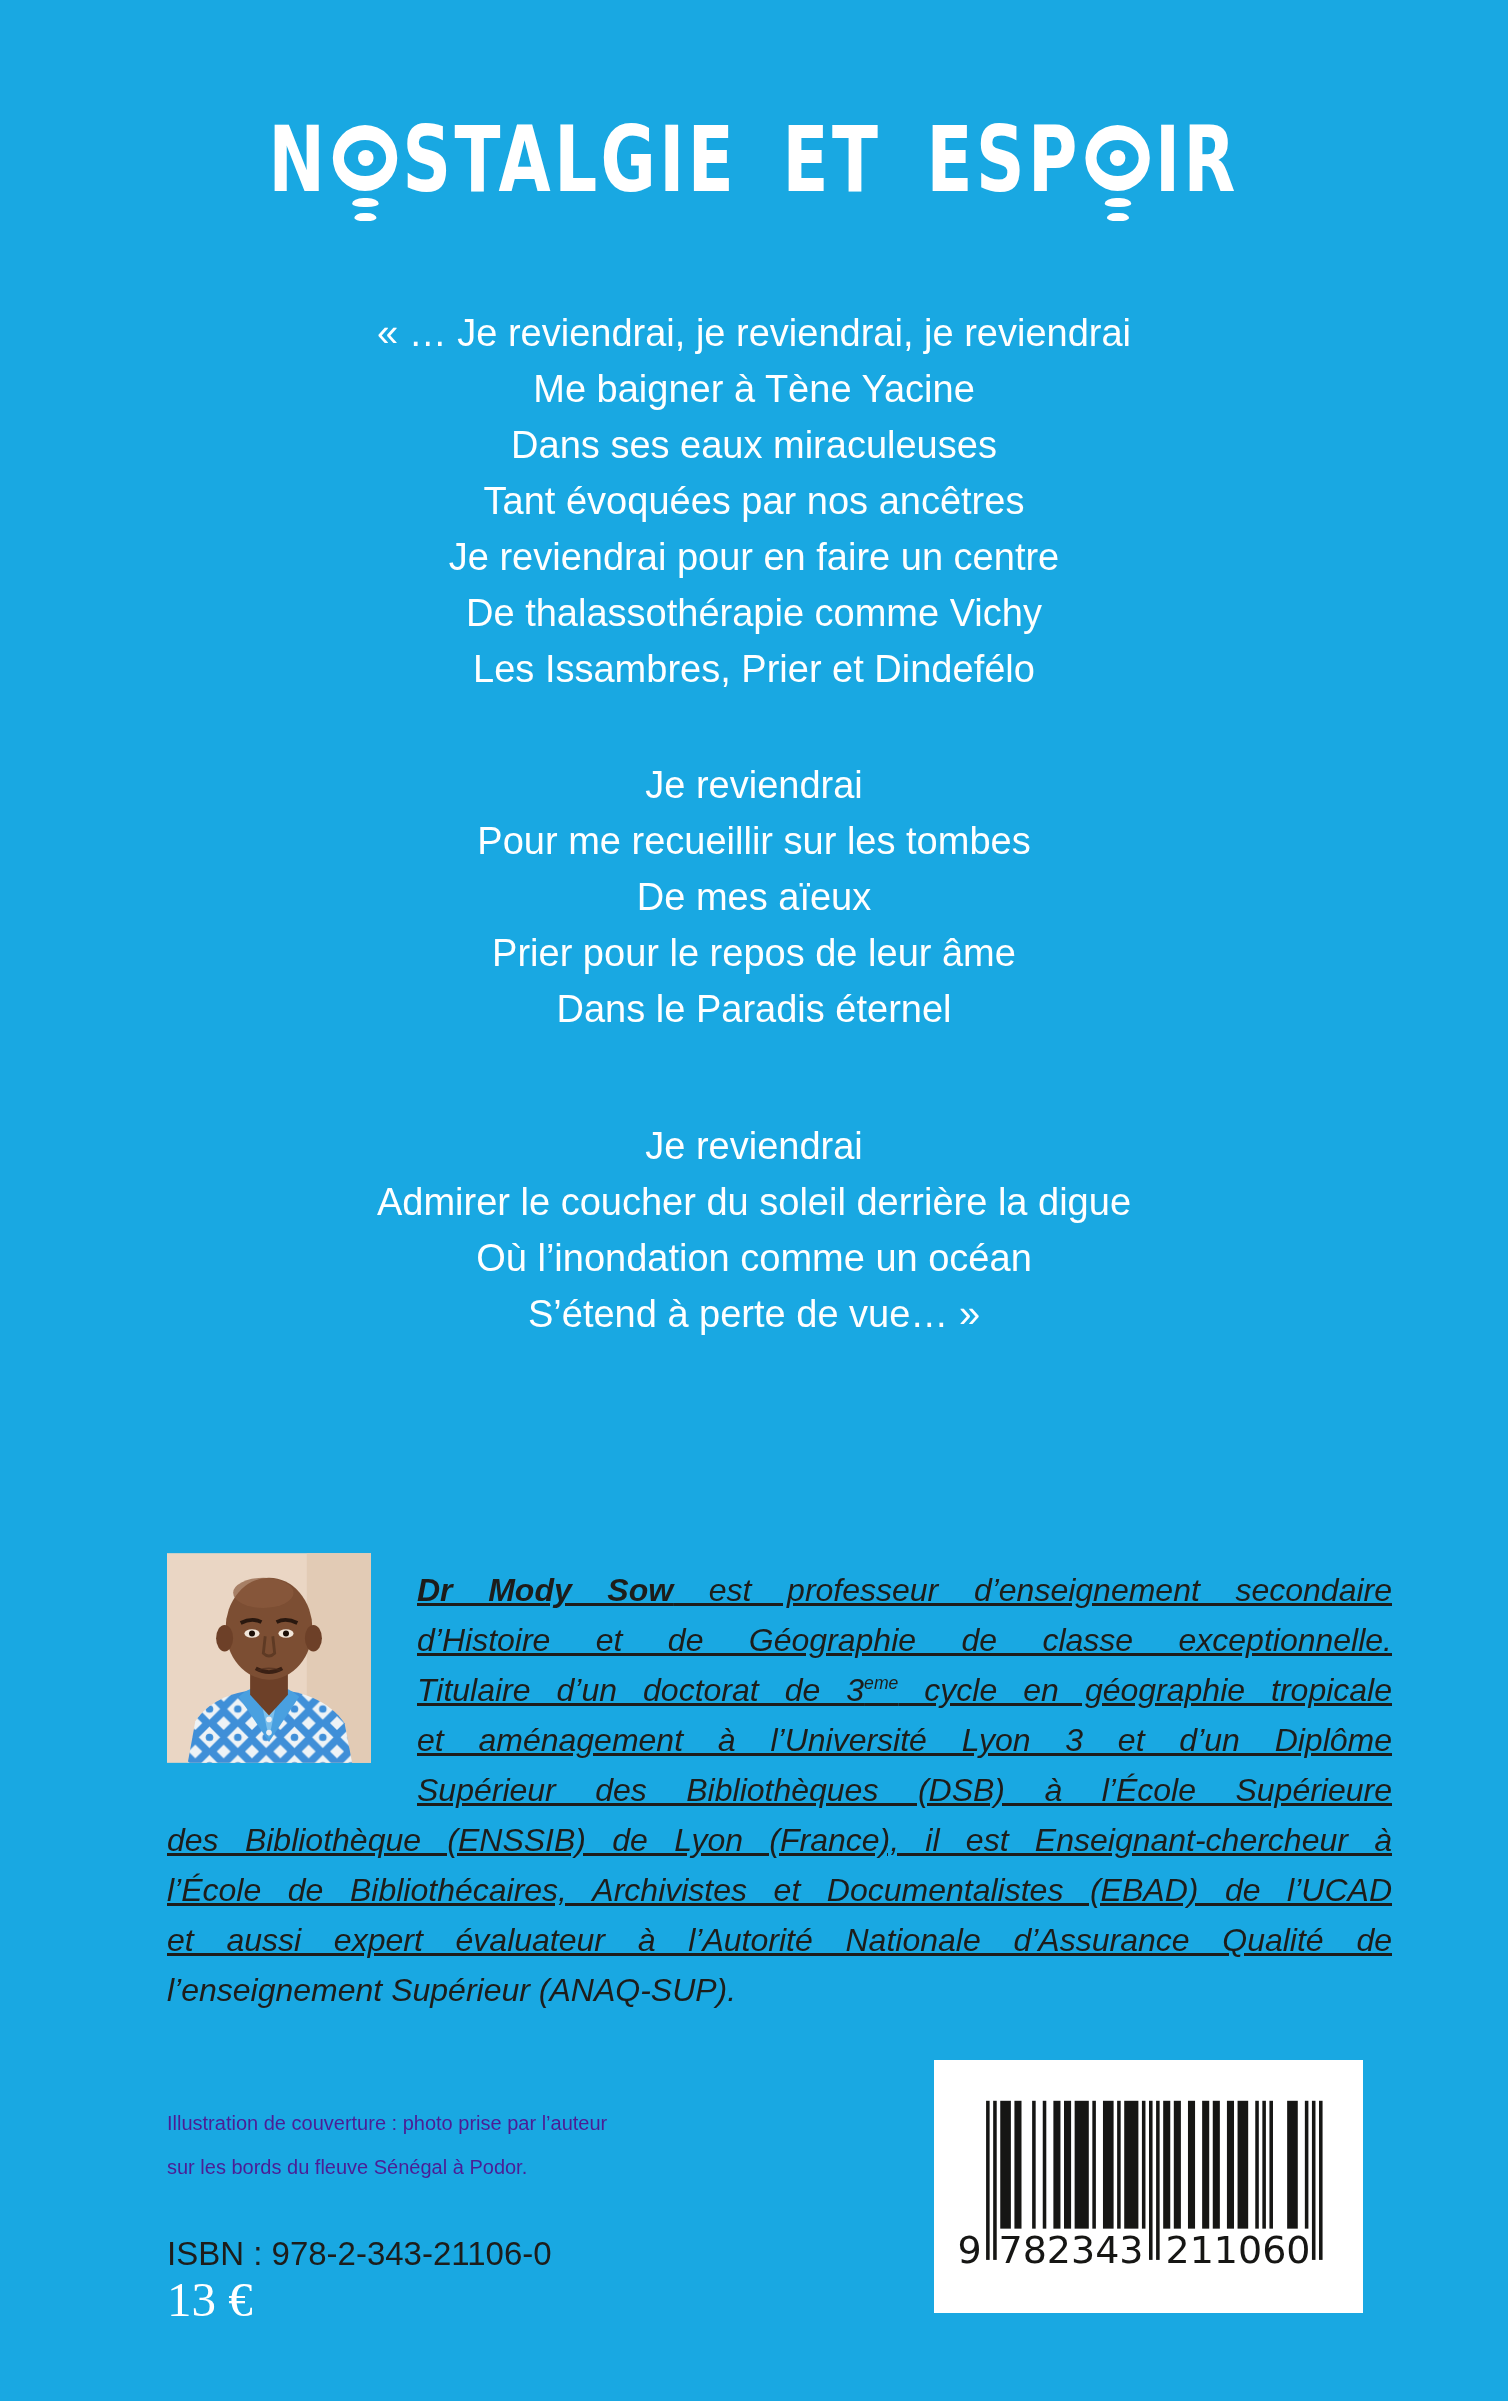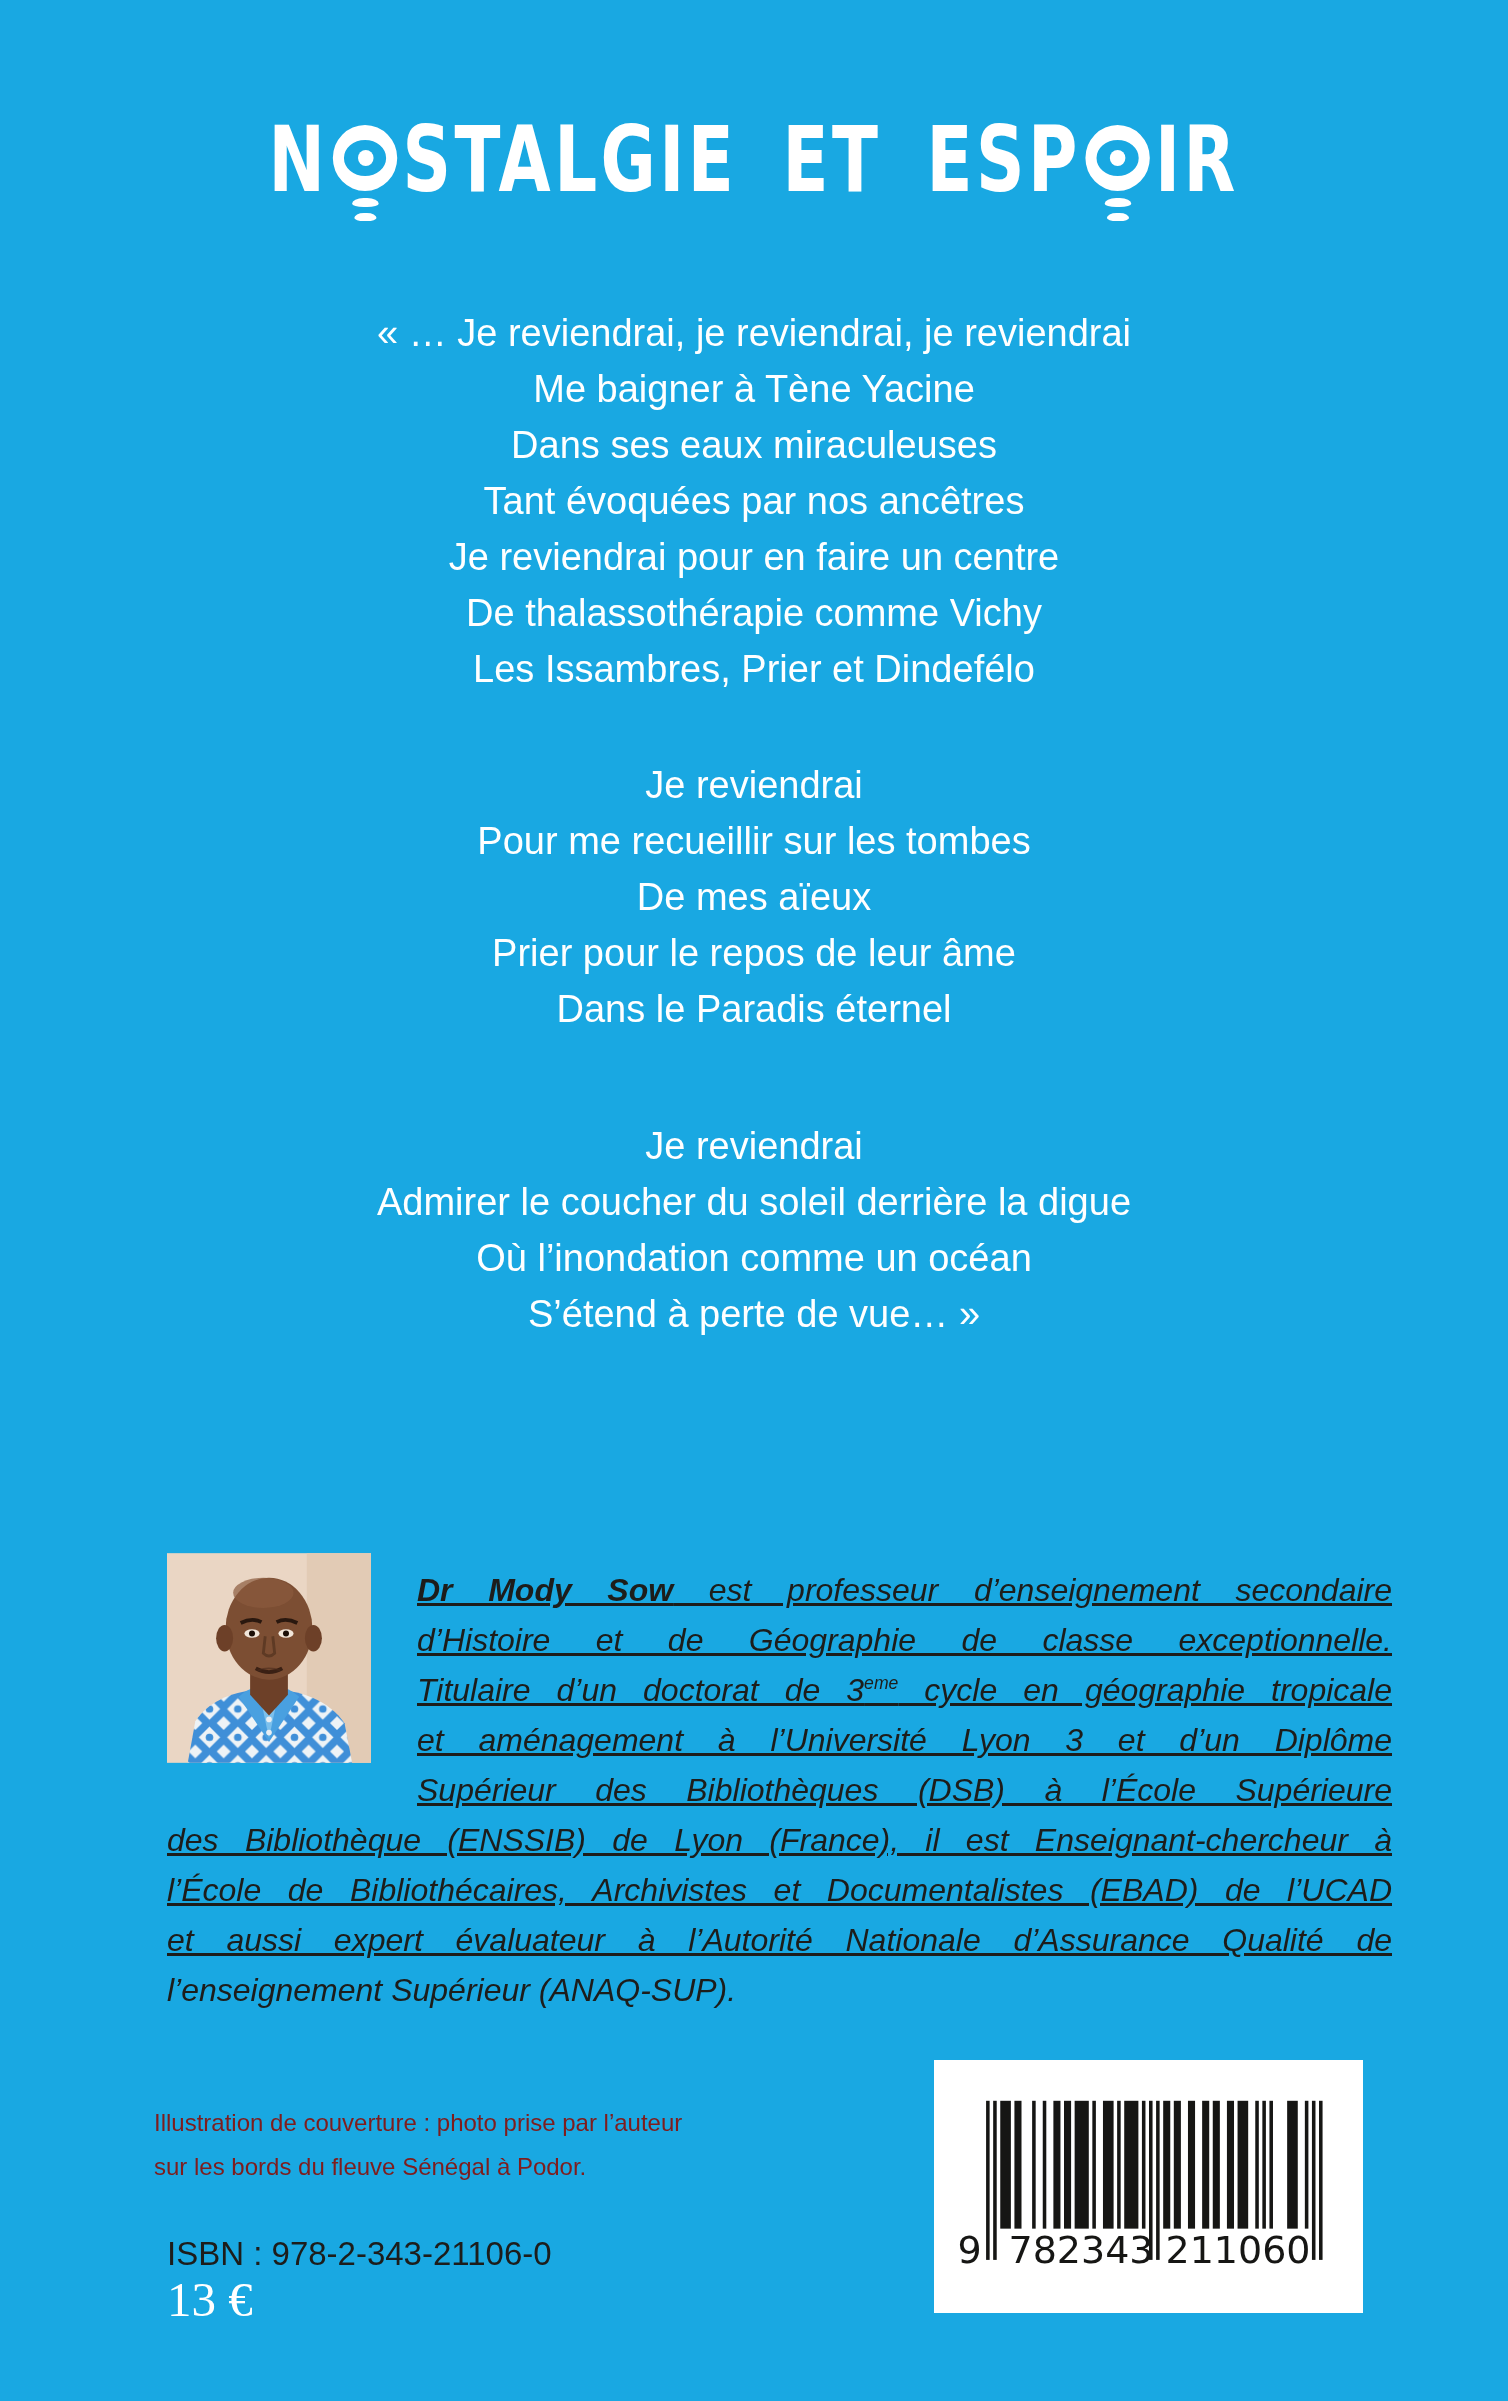--- a/index.html
+++ b/index.html
@@ -29,29 +29,29 @@
   .photo{position:absolute;left:167px;top:1553px;width:204px;height:210px;}
   
   .bio{position:absolute;left:167px;top:1565px;width:1225px;color:#1d1d1b;
        font-style:italic;font-size:32px;line-height:50px;}
   .bio-line{white-space:nowrap;}
   .bio-line.jl{white-space:normal;text-align:justify;text-align-last:justify;text-decoration:underline;}
   .bio-line.indent{margin-left:250px;}
   .bio-name{font-weight:bold;}
   .bio sup{font-size:.55em;vertical-align:super;line-height:0;}
   
-  .credit{position:absolute;left:154px;top:2101px;color:#7f1d1d;font-size:24px;line-height:44px;}
+  .credit{position:absolute;left:167px;top:2101px;color:#4c1d95;font-size:20px;line-height:44px;}
   .isbn{position:absolute;left:167px;top:2235px;color:#1d1d1b;font-size:33px;}
   .price{position:absolute;left:167px;top:2271px;color:#fff;font-family:"Liberation Serif",serif;font-size:49px;}
   
   .barcode-box{position:absolute;left:934px;top:2060px;width:429px;height:253px;background:#fff;}
   .barcode-box svg.bars{position:absolute;left:0;top:0;}
   .bc-d{position:absolute;top:168px;font-family:"DejaVu Sans",sans-serif;font-size:38px;color:#161614;}
   .bc-first{left:5.7px;width:42px;text-align:right;}
-  .bc-g1{left:62px;width:150px;text-align:center;padding-left:10px;}
+  .bc-g1{left:62px;width:150px;text-align:center;}
   .bc-g2{left:229px;width:150px;text-align:center;}
 </style>
 </head>
 <body>
 
 <div class="cover">
 
   <div class="title-wrap">
     <div class="title-scale">
       <span>N</span><span class="o-glyph"><span class="o-ring"></span><span class="o-dot"></span><span class="o-w1"></span><span class="o-w2"></span></span><span>STALGIE ET ESP</span><span class="o-glyph"><span class="o-ring"></span><span class="o-dot"></span><span class="o-w1"></span><span class="o-w2"></span></span><span>IR</span>

